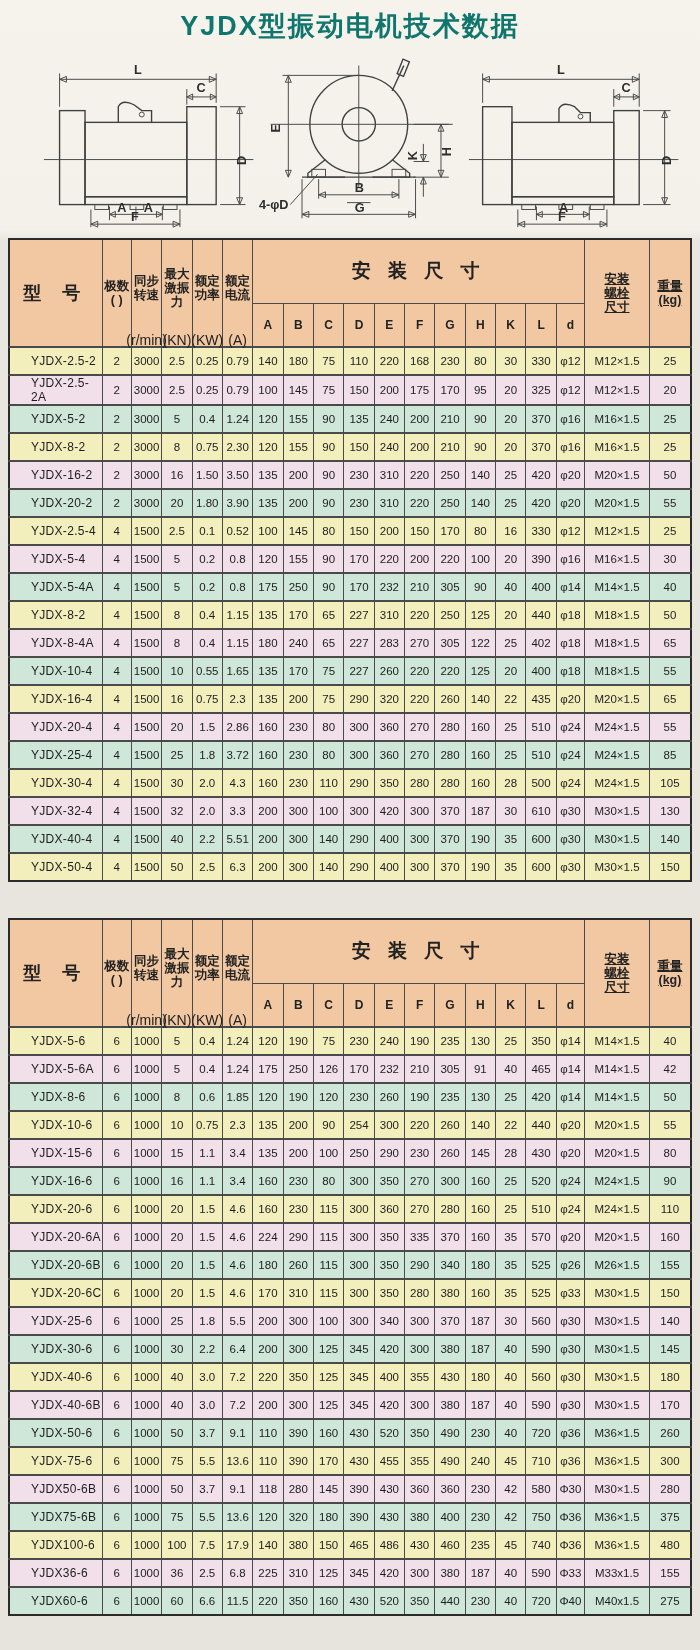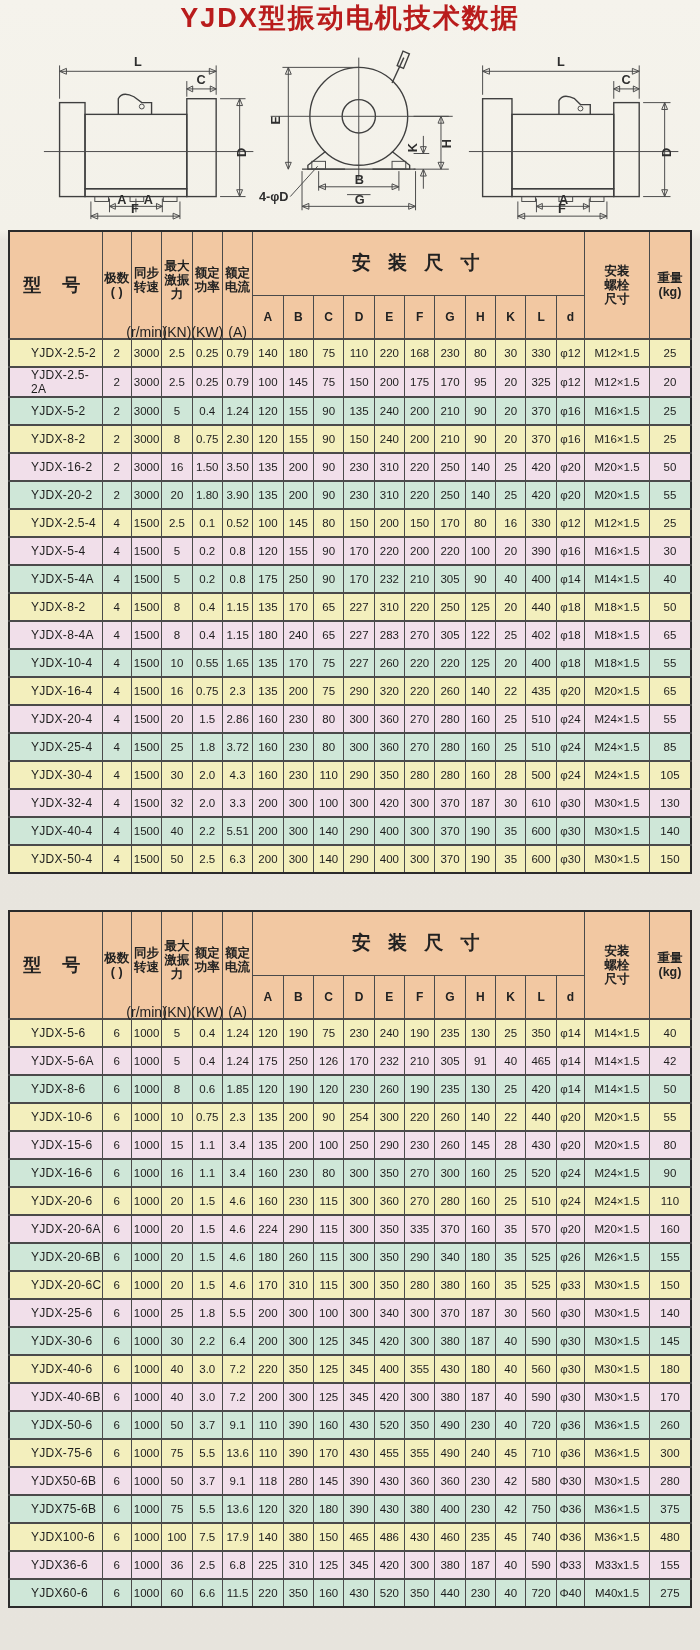--- a/index.html
+++ b/index.html
@@ -6,22 +6,22 @@
   html,body { width:700px; }
   body {
     height:1650px;
     font-family:"Liberation Sans", sans-serif;
     background:linear-gradient(#f5f3ec 0px, #f3f1e9 230px, #e9e6df 240px, #e7e4dd 100%);
     color:#222;
   }
   .page { width:700px; height:1650px; position:relative; overflow:hidden; }
 
   .title {
-    text-align:center; 
-    font-size:27px; font-weight:bold; color:#b91c1c; letter-spacing:2px;
+    text-align:center; padding-top:8px;
+    font-size:27px; font-weight:bold; color:#0f766e; letter-spacing:2px;
   }
 
   .diagrams { display:flex; justify-content:space-between; align-items:flex-start; padding:4px 18px 0 40px; height:188px; }
   .diagrams svg { display:block; }
   .dline { stroke:#3f3f3f; stroke-width:1.4; fill:none; }
   .dthin { stroke:#4a4a4a; stroke-width:1; fill:none; }
   .dimtxt { font-family:"Liberation Sans", sans-serif; font-size:13px; font-weight:bold; fill:#2e2e2e; }
 
   table { border-collapse:collapse; table-layout:fixed; width:684px; margin:0 0 0 8px; background:#fdfbf4; }
   .tbl1 { margin-top:6px; }
@@ -29,21 +29,21 @@
   th, td { border:1px solid #4a4a4a; }
   table { border:2px solid #2b2b2b; }
   thead th { background:#f2c8a2; font-weight:bold; vertical-align:middle; }
   th .stack { display:flex; flex-direction:column; align-items:center; justify-content:center; height:100%; }
   th .main { display:flex; flex-direction:column; align-items:center; justify-content:center; flex:1; font-size:12.5px; line-height:14px; }
   th .unit { font-size:14px; font-weight:normal; padding-bottom:1px; line-height:10px; }
   th.model-h { font-size:18px; letter-spacing:8px;text-align:center; }
   th.dims-h { font-size:19px; letter-spacing:6px; height:64px; }
   th.letter { height:44px; font-size:12px; font-weight:bold; }
   th.tall { height:108px; }
-  th.bolt-h, th.weight-h { font-size:12px; line-height:15px; }
+  th.bolt-h, th.weight-h { font-size:12px; line-height:15px;text-decoration:underline; }
 
   tbody td { height:28px; font-size:11.5px; text-align:center; vertical-align:middle; color:#1d1d1d; border-top-width:2px; }
   tbody td.model { text-align:left; padding-left:21px; font-size:12px; letter-spacing:0.3px; }
   tbody tr:nth-child(3n+1) td { background:#f3efbd; }
   tbody tr:nth-child(3n+2) td { background:#f1dfea; }
   tbody tr:nth-child(3n)   td { background:#cfe7d8; }
 </style>
 </head>
 <body>
 

